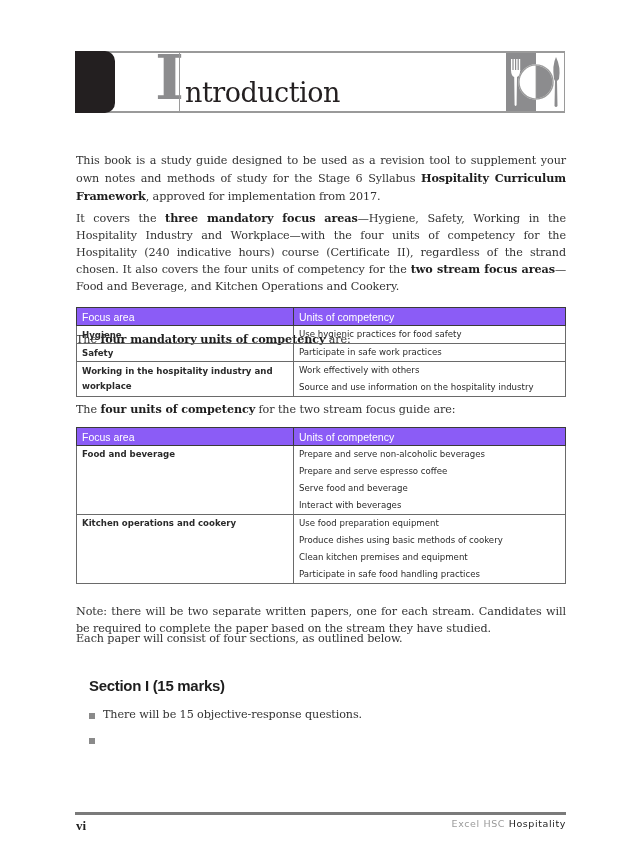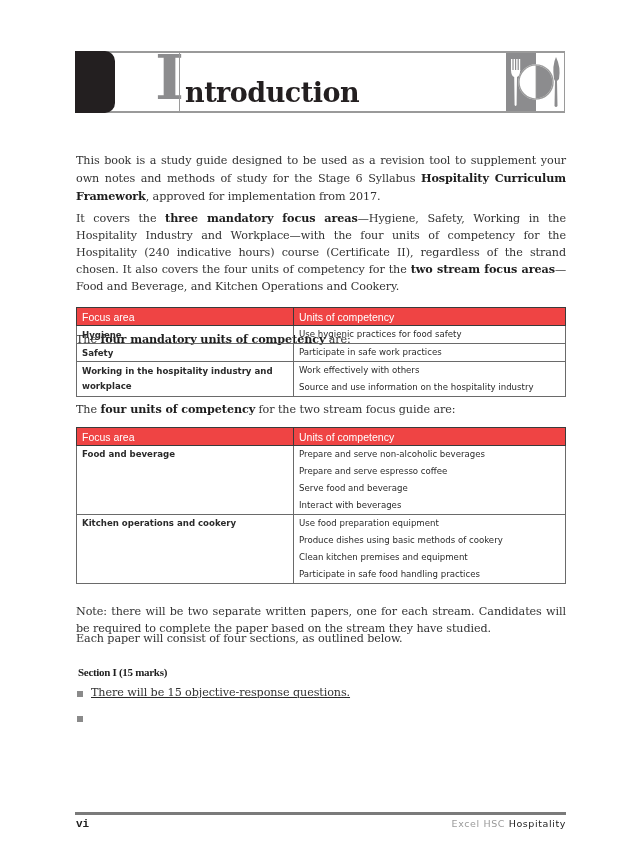--- a/index.html
+++ b/index.html
@@ -19,65 +19,65 @@
   .header .big-i {
     position: absolute; left: 80px; top: -4px; width: 24px; height: 60px;
     font-family: "DejaVu Serif", serif; font-weight: bold; font-size: 62px; line-height: 58px;
     color: #8c8c8e; text-align: center;
   }
   .header .divider {
     position: absolute; left: 104px; top: 0; width: 1px; height: 58px; background: #9a9a9a;
   }
   .header .title-rest {
     position: absolute; left: 110px; top: 24px;
-    font-family: "DejaVu Serif", serif; font-weight: bold; font-size: 27px; line-height: 32px;
+    font-family: "DejaVu Serif", serif; font-weight: normal; font-size: 27px; line-height: 32px;
     color: #231f20; letter-spacing: -0.5px;
   }
   .header .icon-box {
     position: absolute; right: 0; top: 0; width: 62px; height: 58px;
   }
   .content { position: absolute; left: 76px; width: 490px; }
   p.body {
     margin: 0; font-size: 11.2px; line-height: 16.8px; text-align: justify; color: #333;
     letter-spacing: -0.1px;
   }
   p.body b { color: #1e1e1e; }
   table.comp {
     border-collapse: collapse; width: 489px; font-family: "DejaVu Sans", sans-serif; font-size: 8.6px;
     color: #2a2a2a; table-layout: fixed;
   }
   table.comp th {
-    background: #ef4444; color: #ffffff; font-weight: normal; text-align: left;
+    background: #8b5cf6; color: #ffffff; font-weight: normal; text-align: left;
     font-family: "Liberation Sans", sans-serif; font-size: 10.5px; height: 17px; padding: 0 5px;
     border: 1px solid #3a3a3a;
   }
   table.comp td {
     border: 1px solid #6a6a6a; vertical-align: top; padding: 0 5px;
   }
   table.comp td.area { font-weight: bold; line-height: 15px; padding-top: 1px; }
   table.comp td .unit { height: 17px; line-height: 17px; }
   table.comp td.single { height: 16px; line-height: 16px; }
   h2.section {
-    margin: 2px; font-family: Liberation Serif, serif; font-weight: bold; font-size: 11px;
+    margin: 13px; font-family: Liberation Sans, sans-serif; font-weight: bold; font-size: 15px;
     color: #1e1e1e; letter-spacing: -0.3px;
   }
-  ul.bullets { list-style: none; margin: 0; padding: 0; text-decoration: underline; }
+  ul.bullets { list-style: none; margin: 12px; padding: 0; }
   ul.bullets li {
     position: relative; padding-left: 15px; font-size: 11.2px; line-height: 16.6px; color: #333;
     text-align: justify; letter-spacing: -0.1px;
   }
   ul.bullets li .sq {
     position: absolute; left: 1px; top: 6px; width: 6px; height: 6px; background: #8a8a8a;
   }
   .footer-rule {
     position: absolute; left: 75px; top: 812px; width: 491px; height: 3px; background: #7a7a7a;
   }
   .footer-page {
-    position: absolute; left: 76px; top: 818px; font-family: Liberation Mono, monospace; font-weight: bold;
-    font-size: 11px; color: #1e1e1e;
+    position: absolute; left: 76px; top: 818px; font-family: Liberation Serif, serif; font-weight: bold;
+    font-size: 13px; color: #1e1e1e;
   }
   .footer-title {
     position: absolute; right: 74px; top: 818px; font-family: "DejaVu Sans", sans-serif;
     font-size: 9.5px; letter-spacing: 0.6px;
   }
   .footer-title .light { color: #9a9a9a; text-align: center; }
   .footer-title .strong { color: #1e1e1e; font-weight: normal; }
 </style>
 </head>
 <body>

